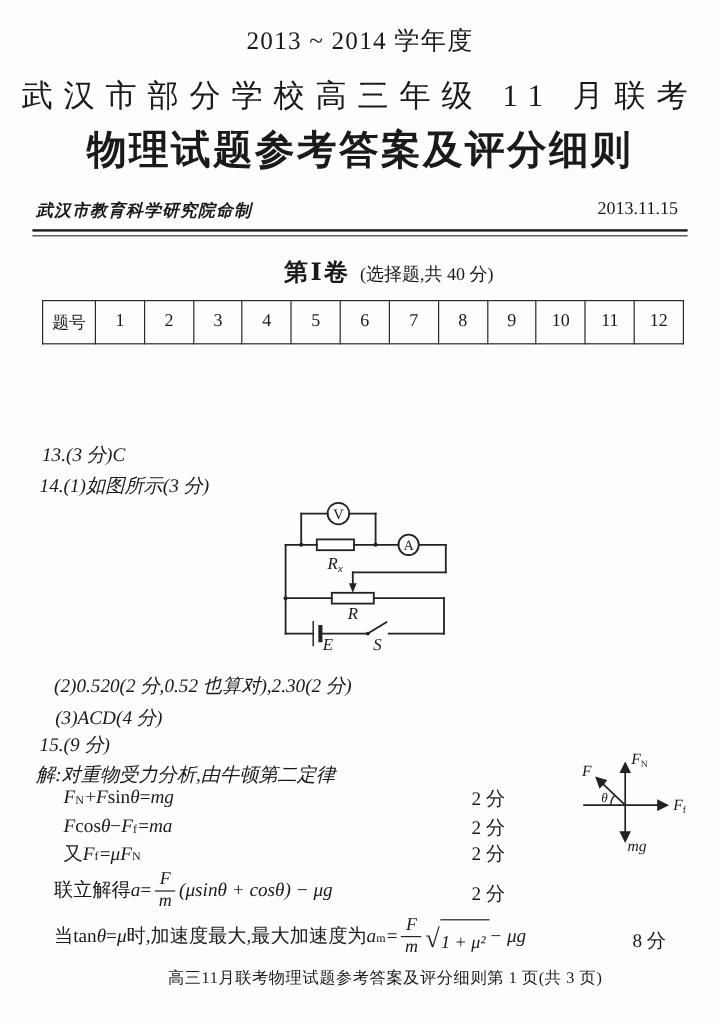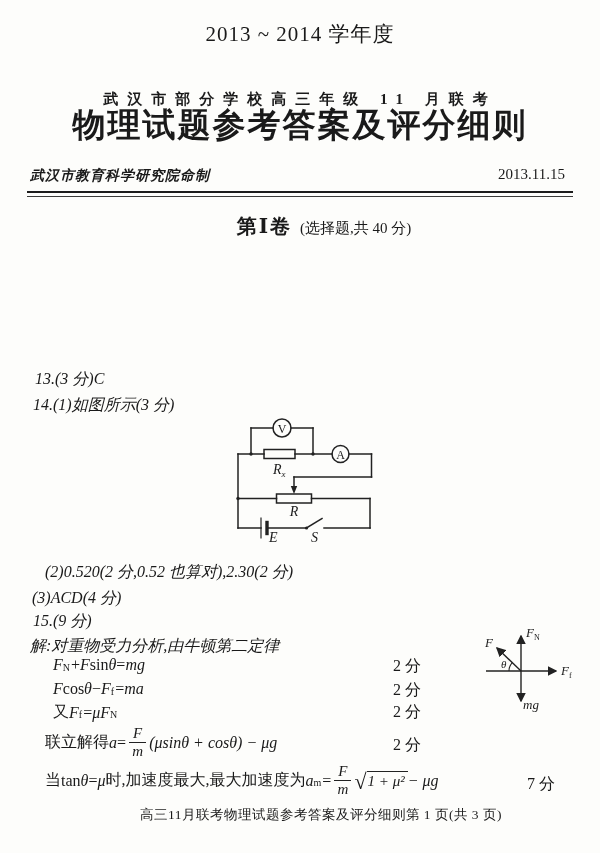--- a/index.html
+++ b/index.html
@@ -6,21 +6,21 @@
   html,body { background:#ffffff; }
   .page {
     position:relative; width:600px; height:853px; margin:0 auto;
     background:#fdfdfb; color:#1a1a1a; overflow:hidden;
     font-family:"Liberation Serif","DejaVu Serif",serif;
   }
   .abs { position:absolute; white-space:nowrap; }
   .center { left:0; width:600px; text-align:center; }
 
   .year-line  { top:20px;  font-size:21px; letter-spacing:1px; }
-  .school-line{ top:62px;  font-size:15px; font-weight:bold; letter-spacing:9px;margin-top:28px; }
+  .school-line{ top:62px;  font-size:26px; font-weight:normal; letter-spacing:9px; }
   .doc-title  { top:103px; font-size:33px; font-weight:bold; letter-spacing:2px;
                 font-family:"Liberation Sans","DejaVu Sans",sans-serif; }
   .issuer { top:167px; left:30px; font-size:14px; font-weight:bold; font-style:italic; letter-spacing:1px; }
   .date   { top:166px; left:498px; font-size:15px; }
   .rule   { top:191px; left:27px; width:546px; height:6px;
             border-top:2.5px solid #1c1c1c; border-bottom:1.5px solid #3a3a3a; }
 
   .sec-head { font-size:15px; }
   .sec-head b { font-size:20px; letter-spacing:2px; margin-right:8px; }
   .p1-head { top:213px;padding-left:48px; }
@@ -29,21 +29,21 @@
   table.ans { position:absolute; top:250px; left:35px; width:535px;
               border-collapse:collapse; table-layout:fixed; }
   table.ans td { border:1.6px solid #2a2a2a; text-align:center; height:36px;
                  font-size:15px; padding:0; }
   table.ans td.lab { width:44px; font-size:14px; }
 
   .bodyline { font-size:16px;font-style:italic; }
   .q13   { top:369px; left:35px; }
   .q14-1 { top:395px; left:33px; }
   .q14-2 { top:562px; left:45px; }
-  .q14-3 { top:588px; left:32px; }
+  .q14-3 { top:588px; left:46px; }
   .q15   { top:611px; left:33px; }
   .intro { top:636px; left:30px; }
 
   .eqrow { position:absolute; left:0; width:600px; }
   .eqbody { position:absolute; top:0; display:flex; align-items:center; white-space:nowrap; font-size:16px; }
   .eq1 { top:656px; } .eq1 .eqbody { left:53px; }
   .eq2 { top:680px; } .eq2 .eqbody { left:53px; }
   .eq3 { top:702px; } .eq3 .eqbody { left:53px; }
   .eq4 { top:726px; } .eq4 .eqbody { left:45px; }
   .eq5 { top:764px; } .eq5 .eqbody { left:45px; }
@@ -51,21 +51,21 @@
   .eq4 .score { top:9px; }
   .eq5 .score { left:527px; top:10px; }
 
   .mi { font-style:italic; }
   sub.ms { font-size:10px; font-style:normal; position:relative; top:2px; margin-right:1px; }
   .frac { display:inline-flex; flex-direction:column; align-items:center;
           vertical-align:middle; margin:0 3px; font-size:15px; }
   .frac .num { display:block; border-bottom:1.3px solid #222; padding:0 4px 1px; line-height:15px; }
   .frac .den { display:block; line-height:15px; padding-top:1px; }
   .sqrt-sign { font-size:22px; font-style:normal; line-height:18px; position:relative; top:1px; }
-  .rad { border-top:1.4px solid #222; padding:1px 3px 0 1px; font-size:15px; }
+  .rad { border-top:1.4px solid #222; padding:11px 3px 0 1px; font-size:15px; }
 
   svg.circuit { position:absolute; top:418px; left:228px; }
   svg.force   { position:absolute; top:606px; left:468px; }
   svg text { font-family:"Liberation Serif","DejaVu Serif",serif; }
 
   .footer { top:806px; font-size:13.5px; letter-spacing:0.5px;padding-left:42px; }
 </style>
 </head>
 <body>
 
@@ -77,20 +77,35 @@
   <div class="abs center doc-title">物理试题参考答案及评分细则</div>
   <div class="abs date">2013.11.15</div>
   <div class="abs rule"></div>
 
   <div class="abs center sec-head p1-head">
     <b>第Ⅰ卷</b><span>(选择题,共 40 分)</span>
   </div>
 
   <table class="ans">
     <tbody>
+        <tr>
+      <td class="lab">题号</td>
+      <td>1</td>
+      <td>2</td>
+      <td>3</td>
+      <td>4</td>
+      <td>5</td>
+      <td>6</td>
+      <td>7</td>
+      <td>8</td>
+      <td>9</td>
+      <td>10</td>
+      <td>11</td>
+      <td>12</td>
+    </tr>
   </tbody>
     </table>
 
 
   <div class="abs bodyline q13">13.(3 分)C</div>
   <div class="abs bodyline q14-1">14.(1)如图所示(3 分)</div>
 
   <svg class="circuit" width="175" height="140" viewBox="0 0 175 140" fill="none" stroke="#222" stroke-width="1.5" stroke-linecap="square">
 
     <line x1="23" y1="36" x2="23" y2="10"></line>
@@ -207,21 +222,21 @@
         <sub class="ms">m</sub>
         <span> = </span>
         <span class="frac">
           <span class="num mi">F</span>
           <span class="den mi">m</span>
         </span>
         <span class="sqrt-sign">√</span>
         <span class="rad mi">1 + μ²</span>
         <span class="mi"> − μg</span>
       </span>
-    <span class="score">7 分</span>
+    <span class="score">8 分</span>
   </div>
 
   <svg class="force" width="125" height="115" viewBox="0 0 125 115" fill="none" stroke="#222" stroke-width="1.4">
     <defs>
       <marker id="ah" viewBox="0 0 10 10" refX="8.5" refY="5" markerWidth="7" markerHeight="7" orient="auto">
         <path d="M0,0 L10,5 L0,10 z" fill="#222" stroke="none"></path>
       </marker>
     </defs>
     <line x1="53" y1="65" x2="53" y2="30" marker-end="url(#ah)"></line>
     <line x1="53" y1="65" x2="29" y2="42" marker-end="url(#ah)"></line>

